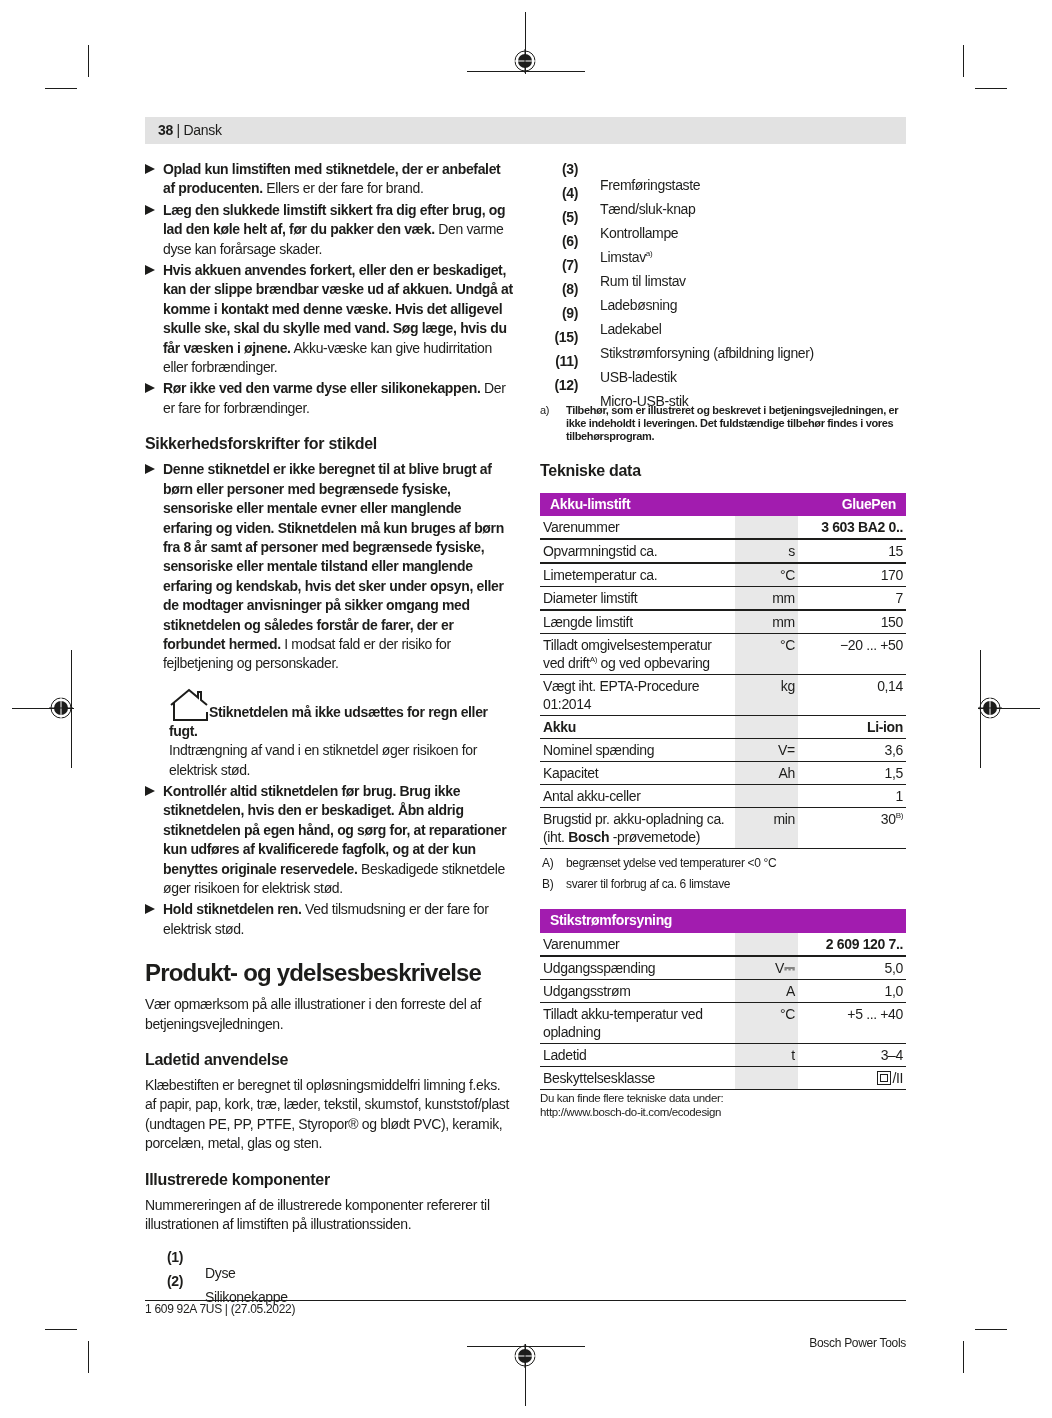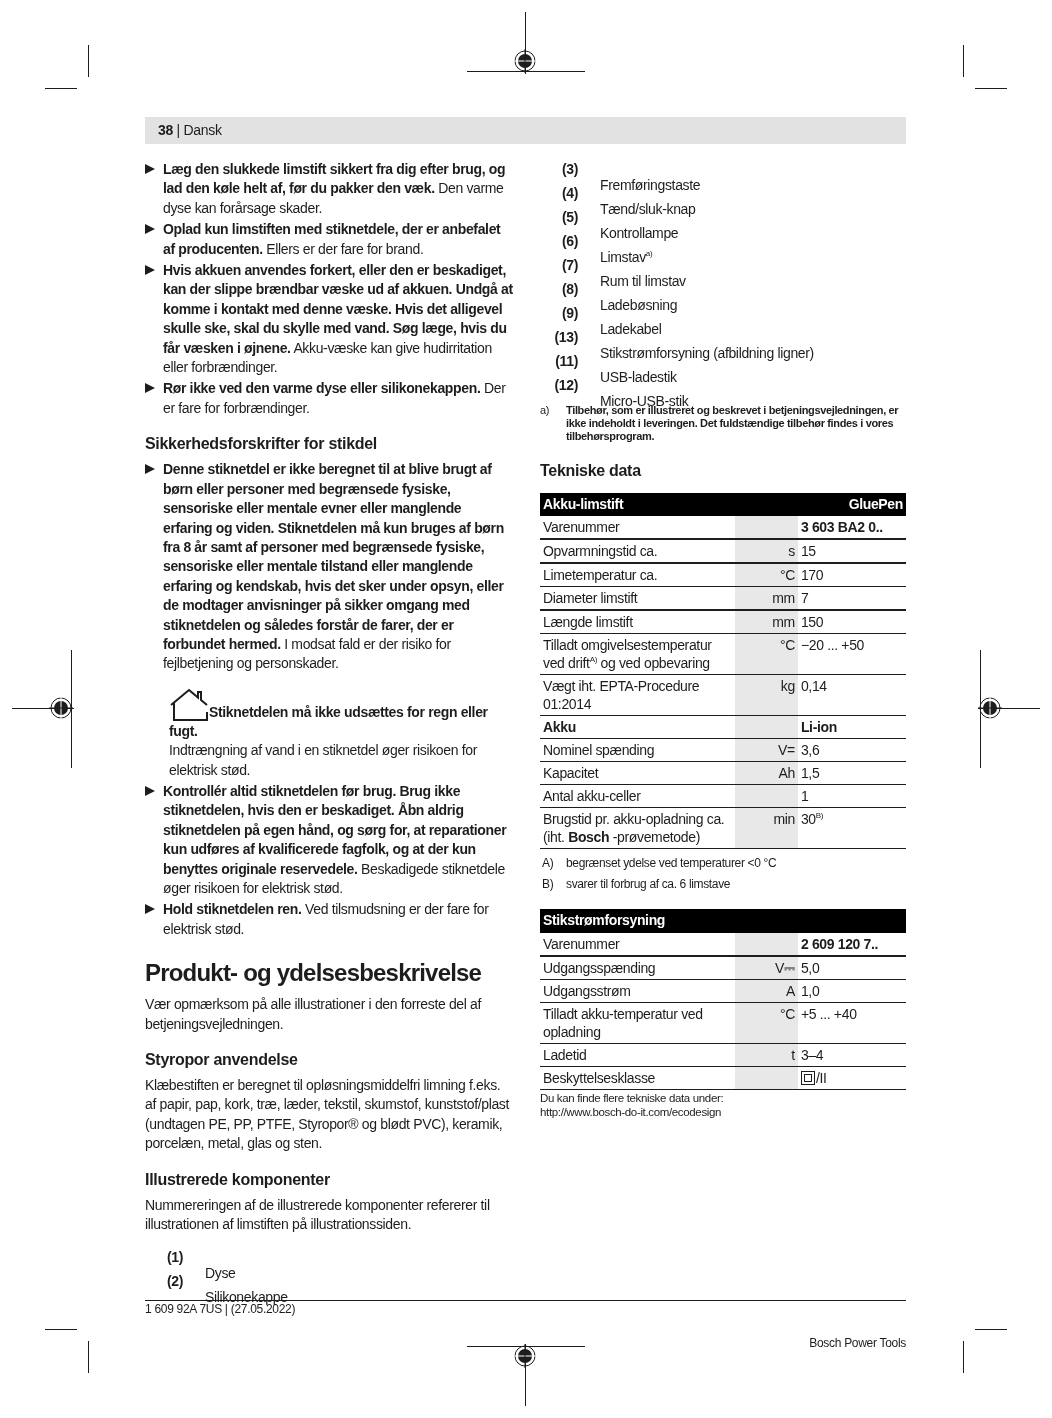--- a/index.html
+++ b/index.html
@@ -24,25 +24,25 @@
   .house { display: inline-block; width: 40px; height: 34px; vertical-align: bottom; }
   .comp-list { margin: 12px 0 0 0; }
   .comp { position: relative; height: 24px; }
   .comp .num { position: absolute; right: calc(100% - 38px); font-weight: bold; white-space: nowrap; }
   .comp .lbl { position: absolute; left: 60px; white-space: nowrap; margin-top: 16px; }
   .comp.r .num { right: calc(100% - 38px); }
   sup { font-size: 8px; line-height: 0; vertical-align: 6px; }
   .fn { position: relative; padding-left: 26px; font-size: 11px; line-height: 13px; margin-top: 4px; }
   .fn .k { position: absolute; left: 0; top: 0; font-weight: normal; }
   table.spec { border-collapse: collapse; width: 366px; font-size: 14px; letter-spacing: -0.35px; }
-  table.spec th { background: #000000; color: #ffffff; font-weight: bold; text-align: left; padding: 2px 3px; height: 18px; }
+  table.spec th { background: #a21caf; color: #ffffff; font-weight: bold; text-align: left; padding: 2px 10px; height: 18px; }
   table.spec th.rt { text-align: right; }
   table.spec td { padding: 2px 3px; vertical-align: top; border-bottom: 1px solid #1d1d1b; line-height: 18px; }
   table.spec td.unit { background: #e8e8e8; text-align: right; width: 56px; border-left: 1px solid #fff; }
-  table.spec td.val { width: 100px; }
+  table.spec td.val { text-align: right; width: 100px; }
   table.spec td.lab { width: 184px; }
   table.spec tr.strong td { border-bottom-width: 2px; }
   table.spec tr.sub td.lab, table.spec tr.sub td.val { font-weight: bold; }
   .small { font-size: 11.5px; line-height: 14px; }
   .tfn { position: relative; padding-left: 26px; font-size: 12px; line-height: 14px; margin-top: 7px; }
   .tfn .k { position: absolute; left: 2px; top: 0; }
   .footer-line { position: absolute; left: 145px; top: 1300px; width: 761px; height: 1px; background: #1d1d1b; }
   .footer-left { position: absolute; left: 145px; top: 1302px; font-size: 12px; letter-spacing: -0.3px; }
   .footer-right { position: absolute; right: 146px; top: 1336px; font-size: 12px; letter-spacing: -0.3px; }
   .prot { display: inline-block; width: 12px; height: 12px; border: 1px solid #1d1d1b; position: relative; vertical-align: -2px; margin-right: 1px; }
@@ -98,42 +98,42 @@
     <path d="M13 6 A7 7 0 0 1 13 20 Z" fill="#1d1d1b"></path>
     <line x1="13" y1="1" x2="13" y2="25" stroke="#fff" stroke-width="1"></line>
     <line x1="1" y1="13" x2="25" y2="13" stroke="#1d1d1b" stroke-width="1"></line>
   </svg>
 
 <div class="page-head">
   <div class="txt"><b>38</b> | <span>Dansk</span></div>
 </div>
 
 <div class="col left">
+  <div class="bullet"><span class="tri"></span><span class="b">Oplad kun limstiften med stiknetdele, der er anbefalet af producenten.</span><span> Ellers er der fare for brand.</span></div>
   <div class="bullet"><span class="tri"></span><span class="b">Læg den slukkede limstift sikkert fra dig efter brug, og lad den køle helt af, før du pakker den væk.</span><span> Den varme dyse kan forårsage skader.</span></div>
-  <div class="bullet"><span class="tri"></span><span class="b">Oplad kun limstiften med stiknetdele, der er anbefalet af producenten.</span><span> Ellers er der fare for brand.</span></div>
   <div class="bullet"><span class="tri"></span><span class="b">Hvis akkuen anvendes forkert, eller den er beskadiget, kan der slippe brændbar væske ud af akkuen. Undgå at komme i kontakt med denne væske. Hvis det alligevel skulle ske, skal du skylle med vand. Søg læge, hvis du får væsken i øjnene.</span><span> Akku-væske kan give hudirritation eller forbrændinger.</span></div>
   <div class="bullet"><span class="tri"></span><span class="b">Rør ikke ved den varme dyse eller silikonekappen.</span><span> Der er fare for forbrændinger.</span></div>
 
   <h3 style="margin-top:16px;">Sikkerhedsforskrifter for stikdel</h3>
   <div class="bullet"><span class="tri"></span><span class="b">Denne stiknetdel er ikke beregnet til at blive brugt af børn eller personer med begrænsede fysiske, sensoriske eller mentale evner eller manglende erfaring og viden. Stiknetdelen må kun bruges af børn fra 8 år samt af personer med begrænsede fysiske, sensoriske eller mentale tilstand eller manglende erfaring og kendskab, hvis det sker under opsyn, eller de modtager anvisninger på sikker omgang med stiknetdelen og således forstår de farer, der er forbundet hermed.</span><span> I modsat fald er der risiko for fejlbetjening og personskader.</span></div>
 
   <div class="warn-block">
     <svg class="house" viewBox="0 0 40 34">
         <path d="M2 17 L20 2 L29 9.5 L29 4 L32 4 L32 12 L38 17 M5 15 L5 32 L38 32 L38 24" fill="none" stroke="#1d1d1b" stroke-width="2"></path>
       </svg><span class="b">Stiknetdelen må ikke udsættes for regn eller fugt.</span>
     <p>Indtrængning af vand i en stiknetdel øger risikoen for elektrisk stød.</p>
   </div>
 
   <div class="bullet"><span class="tri"></span><span class="b">Kontrollér altid stiknetdelen før brug. Brug ikke stiknetdelen, hvis den er beskadiget. Åbn aldrig stiknetdelen på egen hånd, og sørg for, at reparationer kun udføres af kvalificerede fagfolk, og at der kun benyttes originale reservedele.</span><span> Beskadigede stiknetdele øger risikoen for elektrisk stød.</span></div>
   <div class="bullet"><span class="tri"></span><span class="b">Hold stiknetdelen ren.</span><span> Ved tilsmudsning er der fare for elektrisk stød.</span></div>
 
   <h2>Produkt- og ydelsesbeskrivelse</h2>
   <p>Vær opmærksom på alle illustrationer i den forreste del af betjeningsvejledningen.</p>
 
-  <h3 style="margin-top:16px;">Styropor anvendelse</h3>
+  <h3 style="margin-top:16px;">Ladetid anvendelse</h3>
   <p>Klæbestiften er beregnet til opløsningsmiddelfri limning f.eks. af papir, pap, kork, træ, læder, tekstil, skumstof, kunststof/plast (undtagen PE, PP, PTFE, Styropor® og blødt PVC), keramik, porcelæn, metal, glas og sten.</p>
 
   <h3 style="margin-top:16px;">Illustrerede komponenter</h3>
   <p>Nummereringen af de illustrerede komponenter refererer til illustrationen af limstiften på illustrationssiden.</p>
 
   <div class="comp-list" style="margin-top:14px;">
     <div class="comp">
         <span class="num">(1)</span>
         <span class="lbl">Dyse</span>
       </div>
@@ -168,21 +168,21 @@
       </div>
     <div class="comp r">
         <span class="num">(8)</span>
         <span class="lbl">Ladebøsning</span>
       </div>
     <div class="comp r">
         <span class="num">(9)</span>
         <span class="lbl">Ladekabel</span>
       </div>
     <div class="comp r">
-        <span class="num">(13)</span>
+        <span class="num">(15)</span>
         <span class="lbl">Stikstrømforsyning (afbildning ligner)</span>
       </div>
     <div class="comp r">
         <span class="num">(11)</span>
         <span class="lbl">USB-ladestik</span>
       </div>
     <div class="comp r">
         <span class="num">(12)</span>
         <span class="lbl">Micro-USB-stik</span>
       </div>

